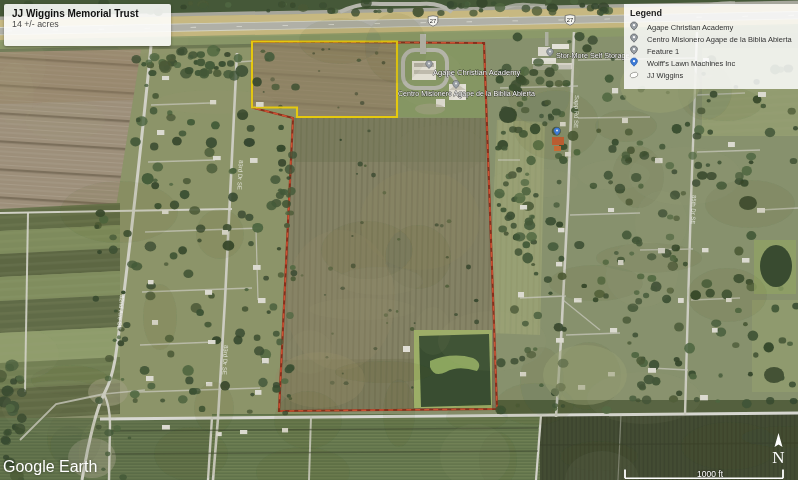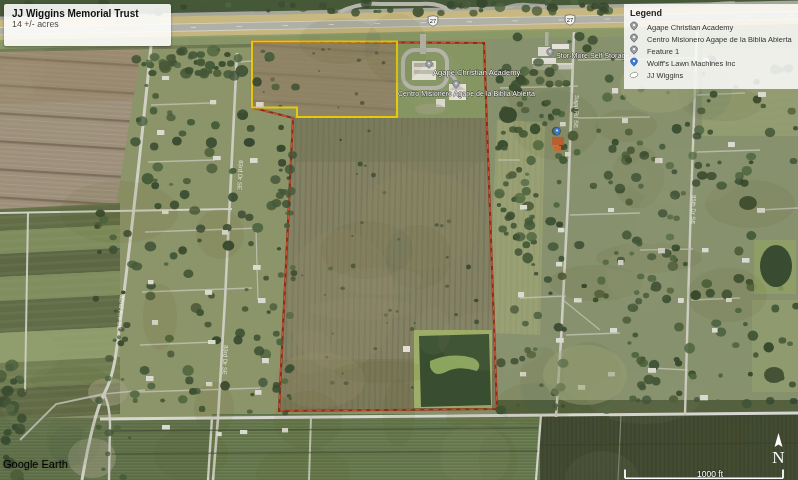--- a/index.html
+++ b/index.html
@@ -1106,21 +1106,21 @@
       </div>
     <div style="display:flex;align-items:center;height:12px;margin-left:5px;overflow:visible;">
       <svg width="10" height="12" viewBox="0 0 10 12" style="flex:0 0 10px;">
           <ellipse cx="5" cy="6" rx="4" ry="2.6" fill="#fdfdfb" stroke="#9a9a94" stroke-width="0.8" transform="rotate(-18 5 6)"></ellipse>
         </svg>
       <span style="margin-left:8px;">JJ Wiggins</span>
       </div>
   </div>
 </div>
 
-<div class="ov" style="left:3px;top:458px;font-size:11px;color:#000000;letter-spacing:0px;text-shadow:0 0 3px rgba(0,0,0,0.45);">Google Earth</div>
+<div class="ov" style="left:3px;top:458px;font-size:16px;color:#ffffff;letter-spacing:0px;text-shadow:0 0 3px rgba(0,0,0,0.45);">Google Earth</div>
 
 <div class="ov" style="left:624px;top:466px;width:128px;height:13px;">
   <svg width="160" height="13" viewBox="0 0 160 13">
     <text x="86" y="9.5" font-size="8.5" fill="#fff" text-anchor="middle" font-family="Liberation Sans, sans-serif" style="text-shadow:0 0 2px #000">1000 ft</text>
     <line x1="1" y1="11.2" x2="159" y2="11.2" stroke="#fff" stroke-width="1.6"></line>
     <line x1="1" y1="2.5" x2="1" y2="11.2" stroke="#fff" stroke-width="1.8"></line>
     <line x1="159" y1="2.5" x2="159" y2="11.2" stroke="#fff" stroke-width="1.8"></line>
   </svg>
 </div>
 

